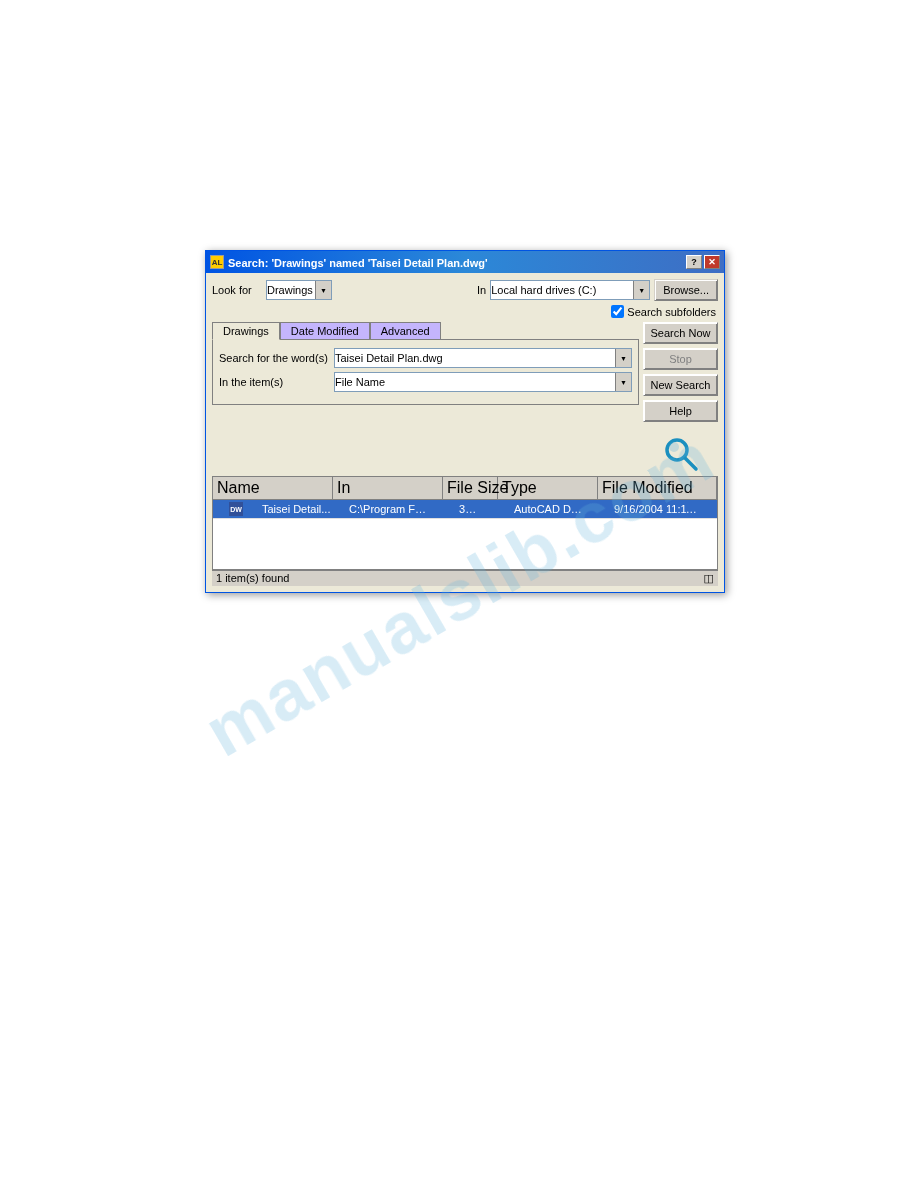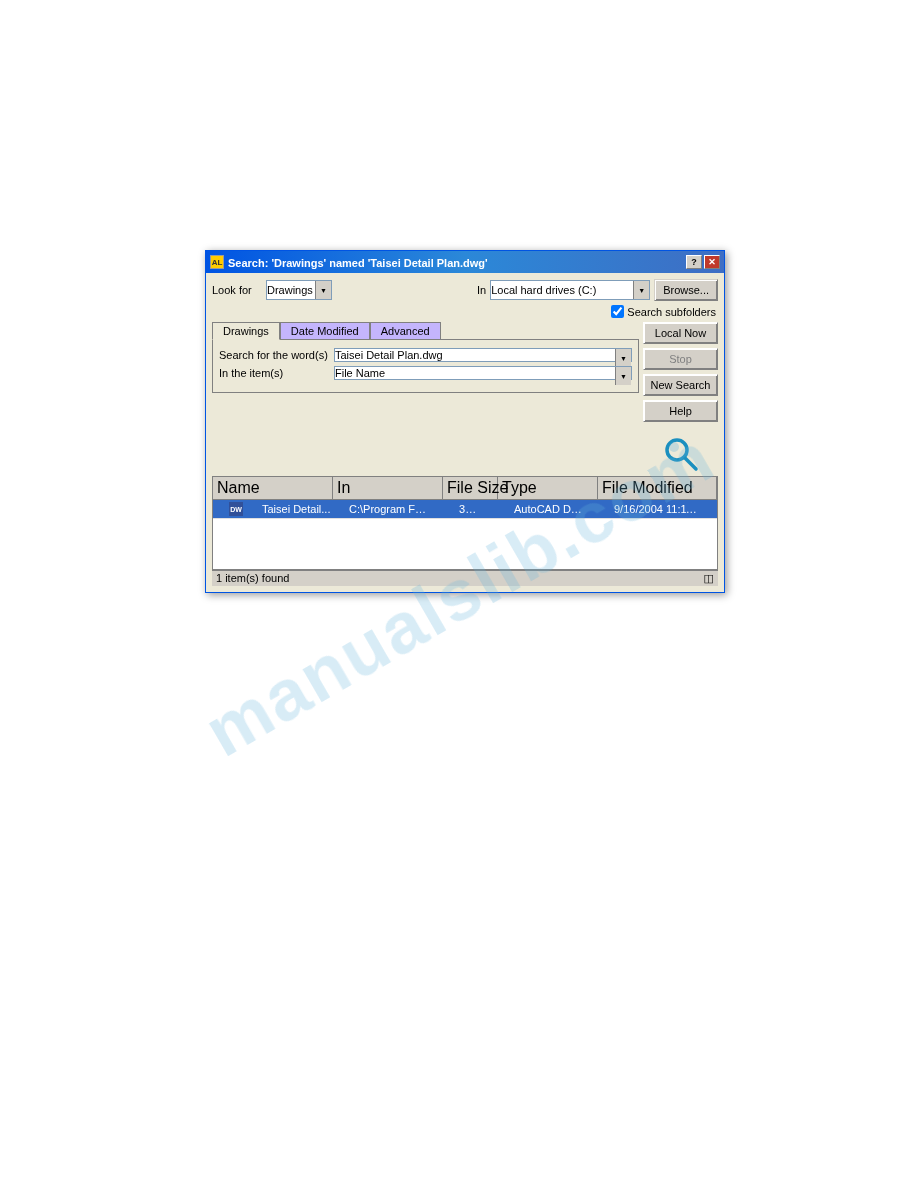--- a/index.html
+++ b/index.html
@@ -223,21 +223,21 @@
 
     .field-combo-wrapper {
       flex: 1;
       position: relative;
       display: flex;
       align-items: center;
     }
 
     .field-combo-wrapper select {
       width: 100%;
-      height: 14px;
+      height: 20px;
       font-size: 11px;
       background: #fff;
       border: 1px solid #7f9db9;
       padding-right: 22px;
       appearance: none;
       -webkit-appearance: none;
     }
 
     .field-combo-arrow {
       position: absolute;
@@ -453,21 +453,21 @@
               <select>
                 <option>File Name</option>
               </select>
               <div class="field-combo-arrow">▼</div>
             </div>
           </div>
         </div>
       </div>
 
       <div class="buttons-panel">
-        <button class="action-btn">Local Now</button>
+        <button class="action-btn">Search Now</button>
         <button class="action-btn disabled" disabled="">Stop</button>
         <button class="action-btn">New Search</button>
         <button class="action-btn">Help</button>
         <div class="search-icon-area">
           <svg class="search-icon-svg" viewBox="0 0 36 36">
             <circle cx="14" cy="14" r="10" fill="none" stroke="#1a8fbf" stroke-width="3.5"></circle>
             <line x1="21" y1="21" x2="33" y2="33" stroke="#1a8fbf" stroke-width="3.5" stroke-linecap="round"></line>
             <circle cx="11" cy="11" r="5" fill="rgba(100,180,220,0.3)"></circle>
           </svg>
         </div>

